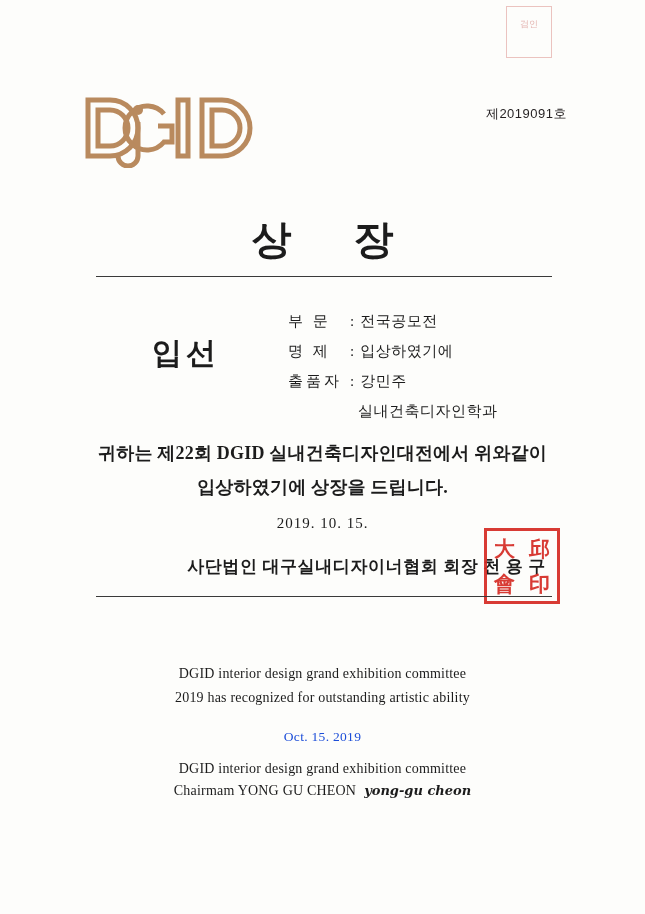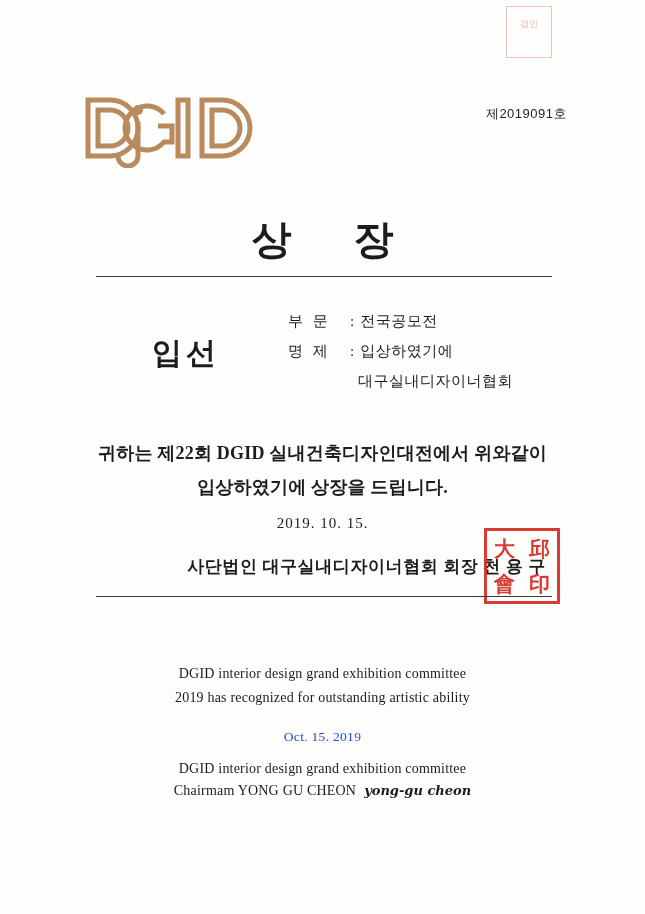--- a/index.html
+++ b/index.html
@@ -294,21 +294,24 @@
 
   <div class="ipseon">입선</div>
 
   <div class="fields">
     <div class="field-row">
       <span class="field-label">부 문</span><span class="field-colon">:</span><span class="field-value">전국공모전</span>
     </div>
     <div class="field-row">
       <span class="field-label">명 제</span><span class="field-colon">:</span><span class="field-value">입상하였기에</span>
     </div>
-    <div class="field-cont">대구실내디자이너협회</div>
+    <div class="field-row">
+      <span class="field-label">출품자</span><span class="field-colon">:</span><span class="field-value">강민주</span>
+    </div>
+    <div class="field-cont">실내건축디자인학과</div>
   </div>
 
   <div class="body-ko">
     <div>귀하는 제22회 DGID 실내건축디자인대전에서 위와같이</div>
     <div>입상하였기에 상장을 드립니다.</div>
   </div>
 
   <div class="date-ko">2019. 10. 15.</div>
 
   <div class="signer-ko">사단법인 대구실내디자이너협회 회장  천 용 구</div>

